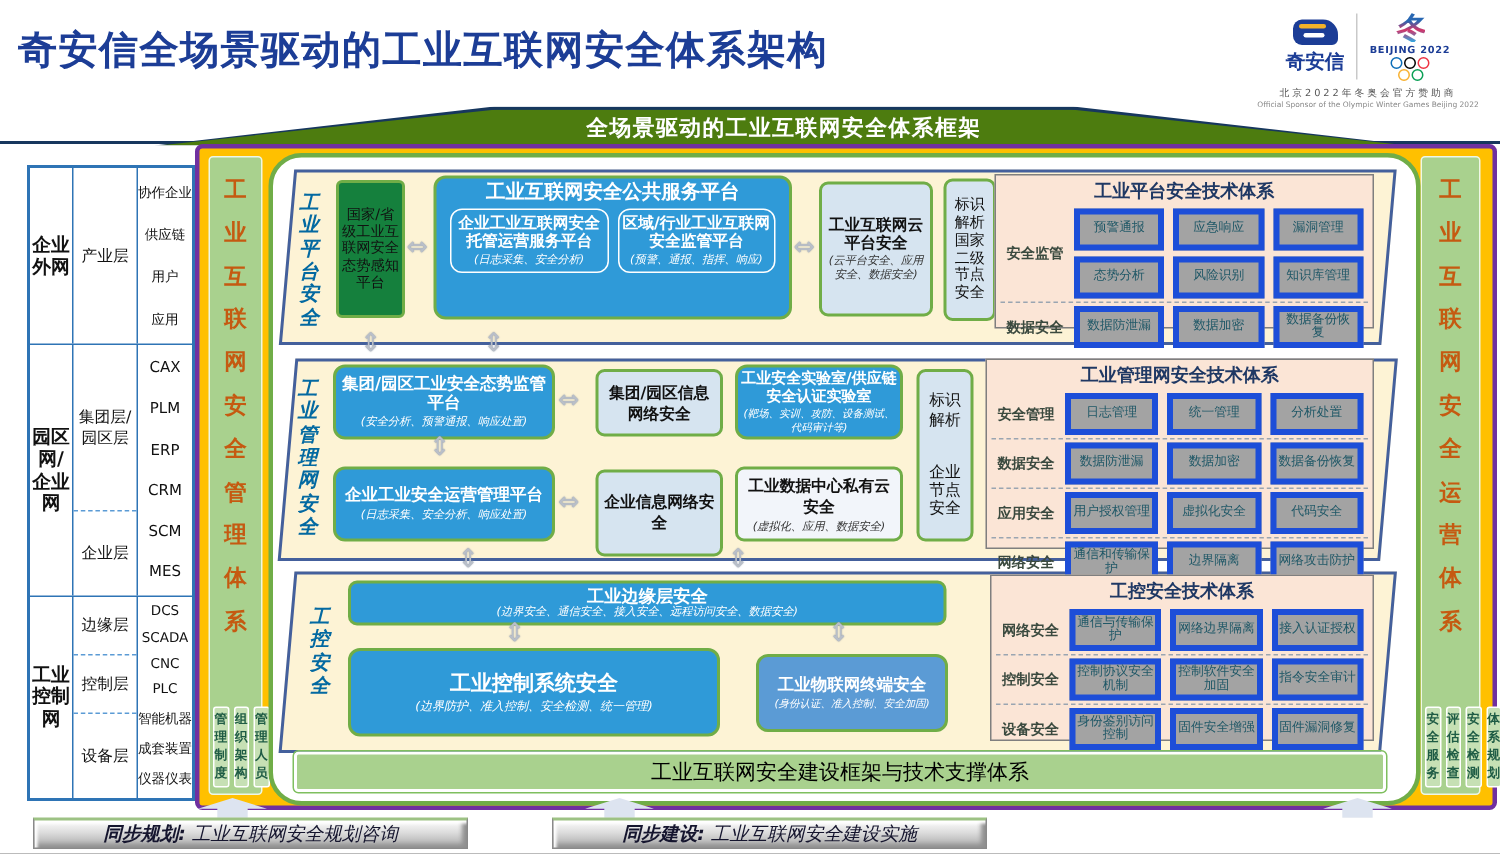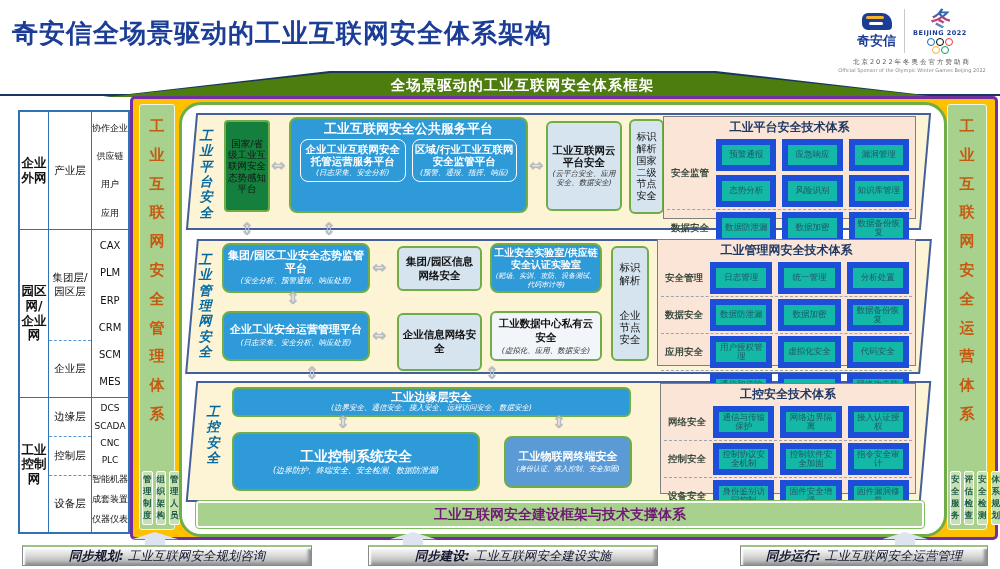--- a/index.html
+++ b/index.html
@@ -72,30 +72,30 @@
   .pubsub{flex:1;border:1.5px solid #fff;border-radius:8px;padding:3px 2px;display:flex;flex-direction:column;justify-content:center;}
   
   .panel{background:#FBE5D6;border:1px solid #7f7f7f;box-sizing:border-box;display:flex;flex-direction:column;}
   .ptl{font-size:12px;font-weight:bold;color:#1F3864;text-align:center;padding-top:2px;}
   .pbody{flex:1;display:flex;flex-direction:column;justify-content:space-around;padding:1px 3px 3px;}
   .prow{display:flex;align-items:stretch;flex:1;}
   .prow.dash{border-top:1px dashed #9aa5b1;}
   .plabel{width:46px;display:flex;align-items:center;justify-content:center;font-size:9.5px;font-weight:bold;color:#3b4a3f;text-align:center;}
   .pcells{flex:1;display:flex;flex-direction:column;justify-content:space-around;}
   .crow{display:flex;flex:1;align-items:center;}
-  .pcell{flex:1;background:#14b8a6;border:6px solid #1d4ed8;margin:2px 3px;font-size:8.5px;color:#205867;
+  .pcell{flex:1;background:#a3a3a3;border:4px solid #1d4ed8;margin:2px 3px;font-size:8.5px;color:#205867;
          display:flex;align-items:center;justify-content:center;text-align:center;min-height:20px;line-height:1.1;padding:0 1px;}
   
   .harrow,.varrow{color:#b9bfc9;text-shadow:0 0 1px #7f8a9a;font-size:17px;line-height:1;}
   .uparrow{width:46px;height:13px;background:#dde4f0;
            clip-path:polygon(50% 0,100% 55%,72% 55%,72% 100%,28% 100%,28% 55%,0 55%);
            filter:drop-shadow(0 1px 0 #6b84ad) drop-shadow(0 -1px 0 #6b84ad) drop-shadow(1px 0 0 #6b84ad) drop-shadow(-1px 0 0 #6b84ad);}
   
   .foundation{left:196px;top:501px;width:728px;height:27px;background:#A9D18E;border:2px solid #fff;outline:1px solid #7fbf5f;
-              border-radius:3px;display:flex;align-items:center;justify-content:center;font-size:14px;font-weight:bold;color:#701a75;box-sizing:border-box;}
+              border-radius:3px;display:flex;align-items:center;justify-content:center;font-size:14px;font-weight:normal;color:#000000;box-sizing:border-box;}
   .sync{top:545px;height:21px;background:linear-gradient(180deg,#fdfdfd 0%,#dcdcdc 45%,#a8a8a8 100%);
         border:1px solid #8a8a8a;border-top:2px solid #9dc284;box-shadow:inset 2px 2px 2px #fff,inset -3px -2px 3px #909090;
         display:flex;align-items:center;justify-content:center;font-style:italic;font-size:12.5px;color:#15152e;box-sizing:border-box;}
   .sync b{margin-right:4px;}
 </style>
 </head>
 <body>
 
 <div class="stage">
 
@@ -353,21 +353,21 @@
 
   <div class="abs bandlabel v" style="left:206px;top:404px;">工控安全</div>
   <div class="abs bluebox" style="left:232px;top:387px;width:399px;height:30px;border-radius:6px;">
     <div class="bt" style="font-size:11.5px;">工业边缘层安全</div>
     <div class="note" style="margin-top:0;">(边界安全、通信安全、接入安全、远程访问安全、数据安全)</div>
   </div>
   <span class="abs varrow" style="left:336px;top:414px;">⇕</span>
   <span class="abs varrow" style="left:552px;top:414px;">⇕</span>
   <div class="abs bluebox" style="left:232px;top:432px;width:248px;height:59px;">
     <div class="bt" style="font-size:14px;">工业控制系统安全</div>
-    <div class="note" style="font-size:8px;">(边界防护、终端安全、安全检测、数据防泄漏)</div>
+    <div class="note" style="font-size:8px;">(边界防护、准入控制、安全检测、统一管理)</div>
   </div>
   <div class="abs bluebox" style="left:504px;top:436px;width:128px;height:52px;background:#5b9bd5;">
     <div class="bt" style="font-size:11px;">工业物联网终端安全</div>
     <div class="note" style="font-size:7px;">(身份认证、准入控制、安全加固)</div>
   </div>
   <div class="abs panel" style="left:660px;top:383px;width:256px;height:111px;">
     <div class="ptl">工控安全技术体系</div>
     <div class="pbody">
       <div class="prow">
         <div class="plabel">网络安全</div>
@@ -408,18 +408,14 @@
   <div class="abs uparrow" style="left:390px;top:532px;"></div>
   <div class="abs uparrow" style="left:882px;top:532px;"></div>
   <div class="abs sync" style="left:22px;width:290px;">
     <b>同步规划:</b>
       <span>工业互联网安全规划咨询</span>
   </div>
   <div class="abs sync" style="left:368px;width:290px;">
     <b>同步建设:</b>
       <span>工业互联网安全建设实施</span>
   </div>
-  <div class="abs sync" style="left:740px;width:248px;">
-    <b>同步运行:</b>
-      <span>工业互联网安全运营管理</span>
-  </div>
 
 </div>
 
 </body></html>

